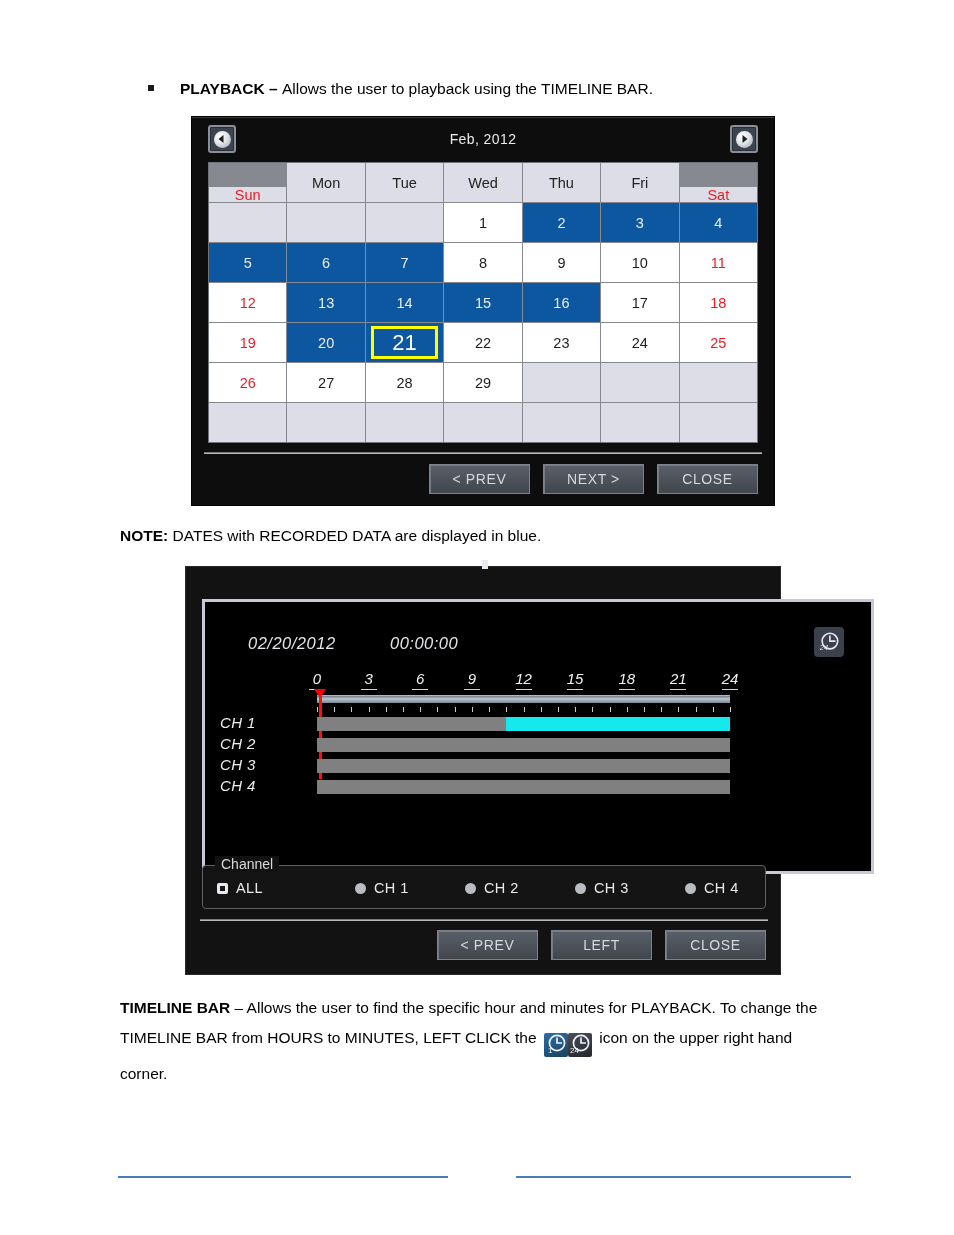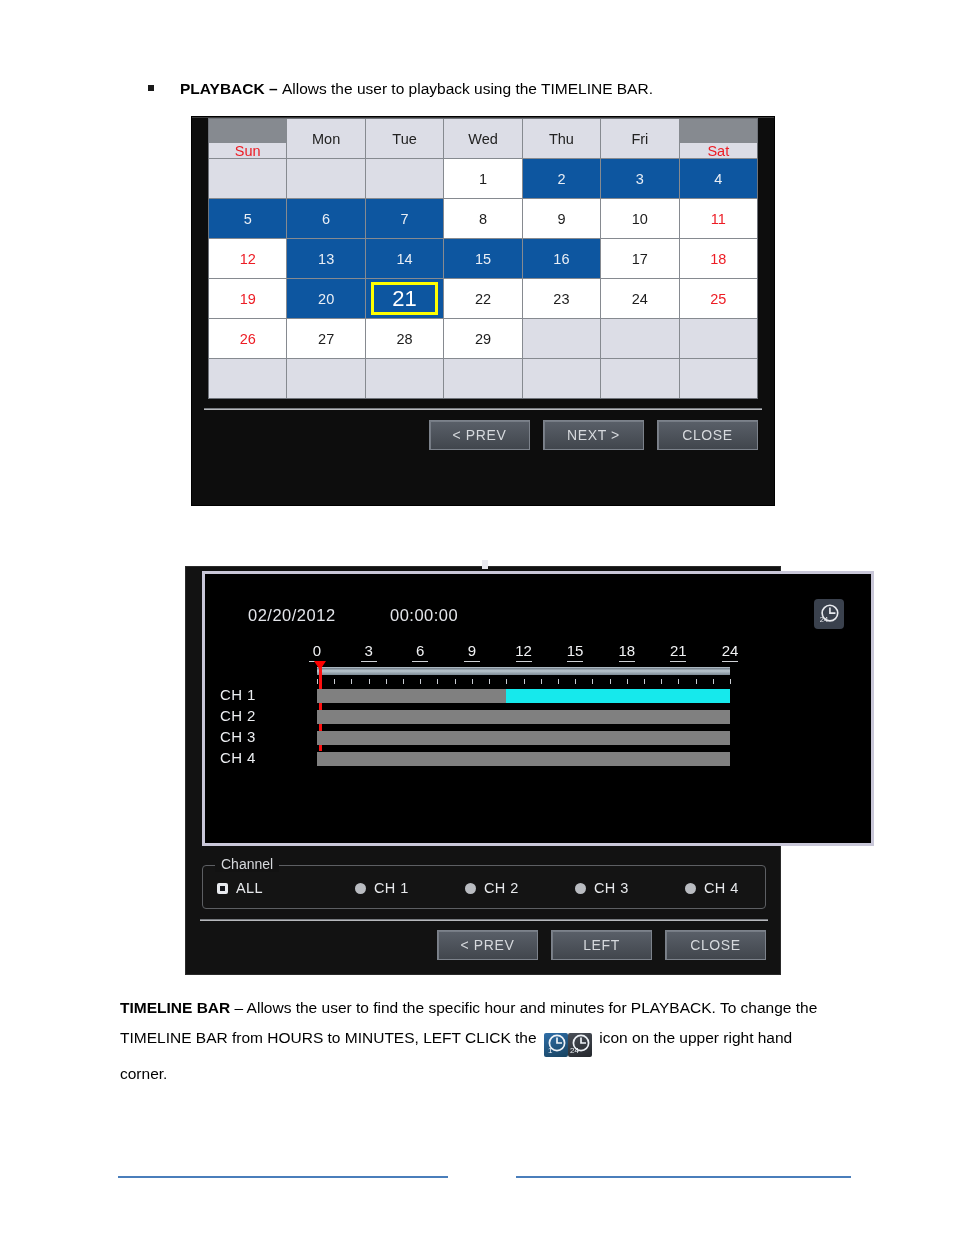--- a/index.html
+++ b/index.html
@@ -149,24 +149,25 @@
     position: absolute; left: 185px; top: 566px;
     width: 596px; height: 409px;
     background: #121212;
     border: 1px solid #2a2a2a;
   }
   .tl-nub {
     position: absolute; left: 296px; top: -7px;
     width: 6px; height: 9px; background: #e9e9ef;
   }
   .tl-screen {
-    position: absolute; left: 16px; top: 4px;
+    position: absolute; left: 16px; top: 32px;
     width: 672px; height: 275px;
     background: #000;
     border: 3px solid #c9c7d8;
+    font-style: italic;
   }
   .tl-dt {
     position: absolute; left: 43px; top: 32px;
     color: #e3e5ea; font-size: 16.5px; letter-spacing: .5px;
   }
   .tl-time {
     position: absolute; left: 185px; top: 32px;
     color: #e3e5ea; font-size: 16.5px; letter-spacing: .5px;
   }
   .tl-clockbtn {
@@ -258,20 +259,29 @@
 </head>
 <body>
 
 <div class="page">
 
   <div class="bullet-line">
     <span class="bullet-sq"></span><b>PLAYBACK – </b><span>Allows the user to playback using the TIMELINE BAR.</span>
   </div>
 
   <div class="cal">
+    <div class="cal-top">
+      <div class="navbtn prev">
+        <span class="navdot"></span>
+      </div>
+      <div class="cal-title">Feb, 2012</div>
+      <div class="navbtn next">
+        <span class="navdot"></span>
+      </div>
+    </div>
 
     <div class="cal-grid" id="calGrid">
         <div class="hd we">Sun</div>
         <div class="hd">Mon</div>
         <div class="hd">Tue</div>
         <div class="hd">Wed</div>
         <div class="hd">Thu</div>
         <div class="hd">Fri</div>
         <div class="hd we">Sat</div>
         <div class="cell blank"></div>
@@ -319,20 +329,23 @@
       </div>
 
     <div class="cal-sep"></div>
     <div class="btnrow">
       <div class="dvrbtn">&lt; PREV</div>
       <div class="dvrbtn">NEXT &gt;</div>
       <div class="dvrbtn">CLOSE</div>
     </div>
   </div>
 
+  <div class="note-line">
+    <b>NOTE: </b><span>DATES with RECORDED DATA are displayed in blue.</span>
+  </div>
 
   <div class="tlw">
     <div class="tl-nub"></div>
 
     <div class="tl-screen">
       <div class="tl-dt">02/20/2012</div>
       <div class="tl-time">00:00:00</div>
 
       <div class="tl-clockbtn">
         <svg width="22" height="22" viewBox="0 0 24 24">

